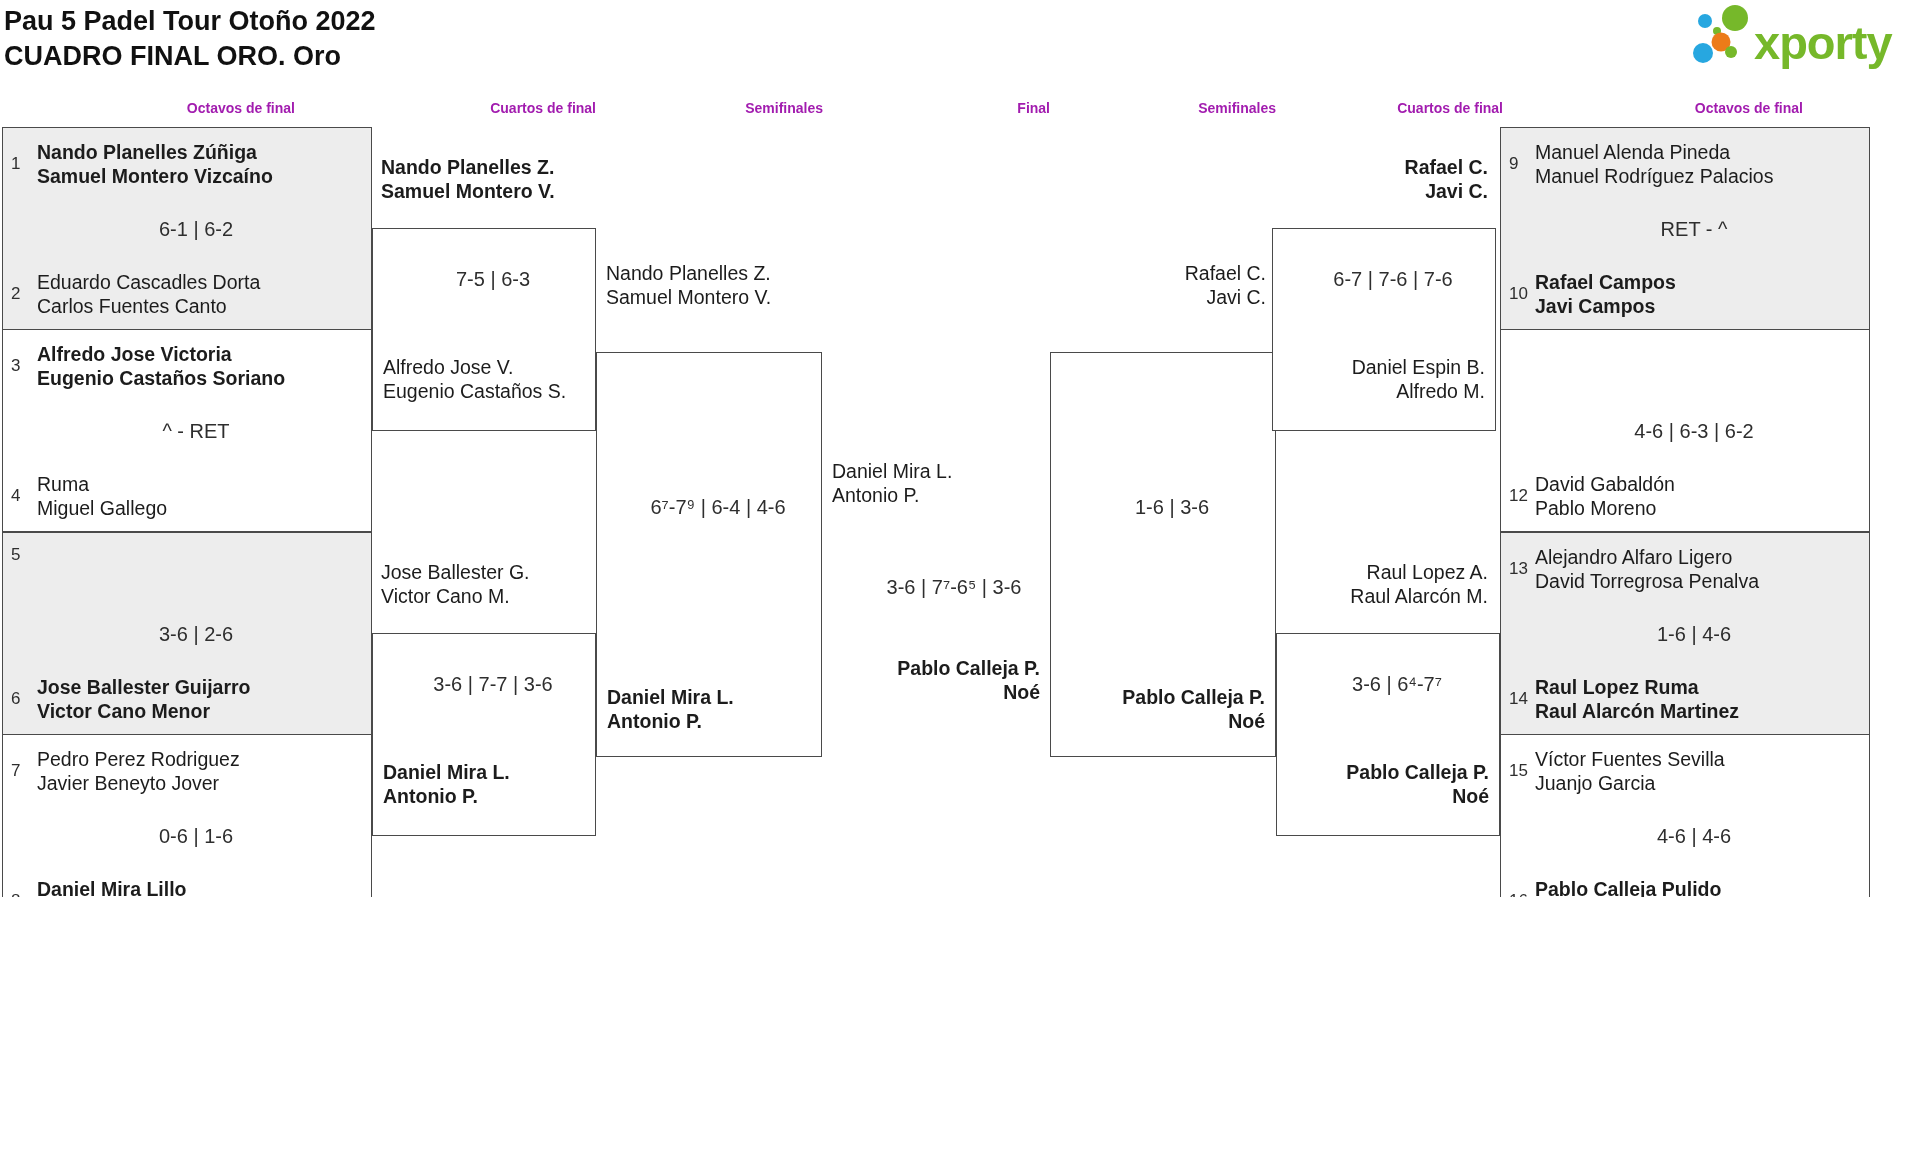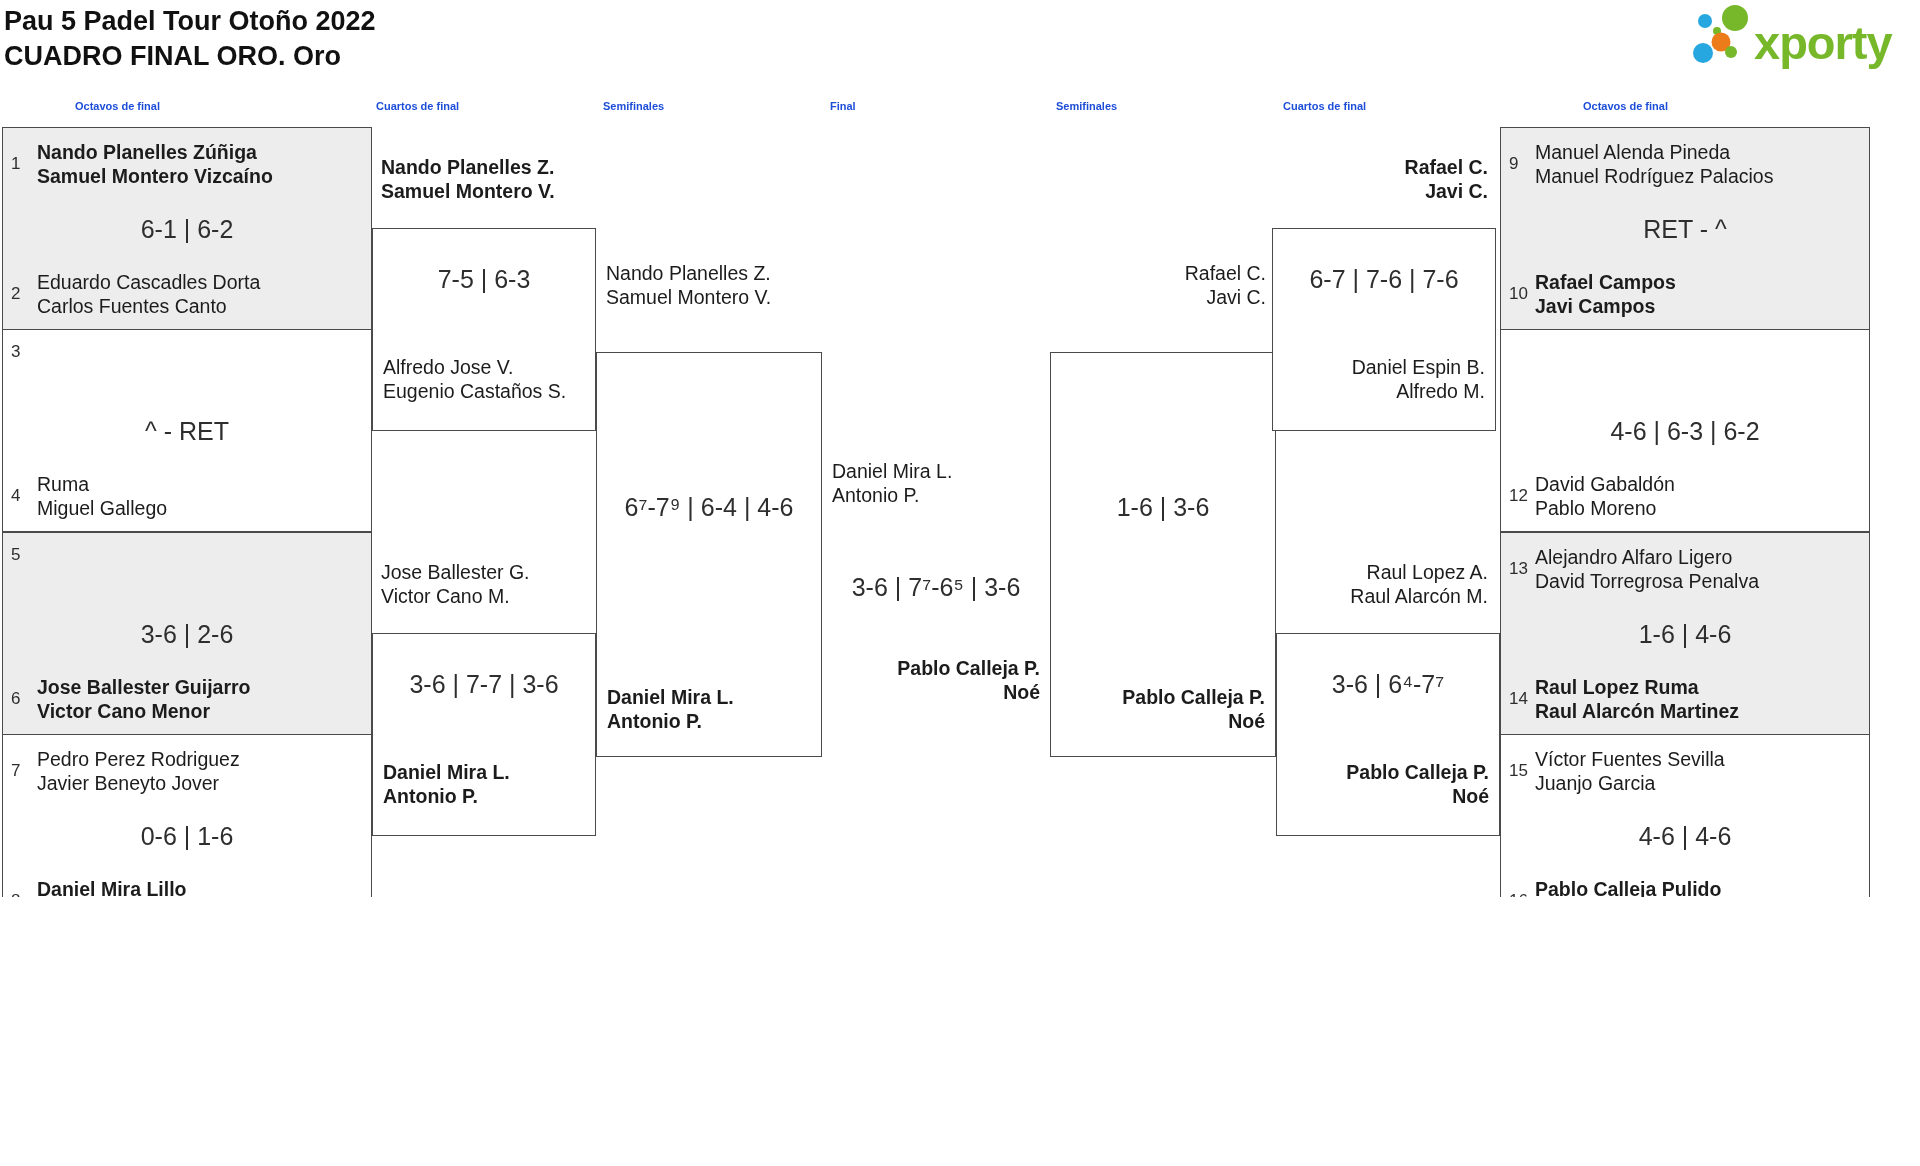--- a/index.html
+++ b/index.html
@@ -1,27 +1,27 @@
 <!DOCTYPE html>
 <html><head>
 <meta charset="utf-8">
 <style>
   html,body{margin:0;padding:0;background:#fff;}
   .page{position:relative;width:1920px;height:897px;background:#fff;overflow:hidden;
         font-family:"Liberation Sans","DejaVu Sans",sans-serif;color:#1c1c1c;}
   .title{position:absolute;left:4px;top:4px;font-size:27px;font-weight:700;line-height:35px;color:#111;}
-  .round-h{position:absolute;top:100px;width:220px;text-align:left;font-size:11px;font-weight:700;color:#1d4ed8;}
+  .round-h{position:absolute;top:100px;width:220px;text-align:right;font-size:14px;font-weight:700;color:#a21caf;}
   .box{position:absolute;border:1.5px solid #4a4a4a;box-sizing:border-box;background:#fff;}
   .grey{background:#ededed;}
   .r16{width:370px;height:203px;}
   .qf{width:224px;height:203px;}
   .sf{width:226px;height:405px;margin-top:23px;}
   .name{font-size:19.5px;line-height:24px;color:#1c1c1c;}
   .w{font-weight:700;}
-  .score{position:absolute;left:0;right:0;text-align:center;font-size:25px;line-height:24px;color:#2e2e2e;}
+  .score{position:absolute;left:0;right:0;text-align:center;font-size:20px;line-height:24px;color:#2e2e2e;padding-left:18px;}
   .score.mid{top:50%;margin-top:-12px;}
   .score.qfs{top:38px;}
   .score.sfs{top:142px;}
   .slot{position:absolute;left:8px;right:8px;display:flex;align-items:center;gap:6px;}
   .slot.t{top:12px;}
   .slot.b{bottom:11px;}
   .seed{font-size:17px;line-height:20px;color:#2e2e2e;min-width:20px;flex:0 0 auto;}
   .pair{position:absolute;left:10px;right:10px;}
   .pair.qfp{top:126px;}
   .pair.sfp{top:332px;}
@@ -71,20 +71,24 @@
       <div class="name">
         <div>Eduardo Cascadles Dorta</div>
         <div>Carlos Fuentes Canto</div>
       </div>
     </div>
   </div>
 
   <div class="box r16" style="left:2px;top:329px">
     <div class="slot t">
       <span class="seed">3</span>
+      <div class="name w">
+        <div>Alfredo Jose Victoria</div>
+        <div>Eugenio Castaños Soriano</div>
+      </div>
     </div>
     <div class="score mid">^ - RET</div>
     <div class="slot b">
       <span class="seed">4</span>
       <div class="name">
         <div>Ruma</div>
         <div>Miguel Gallego</div>
       </div>
     </div>
   </div>

